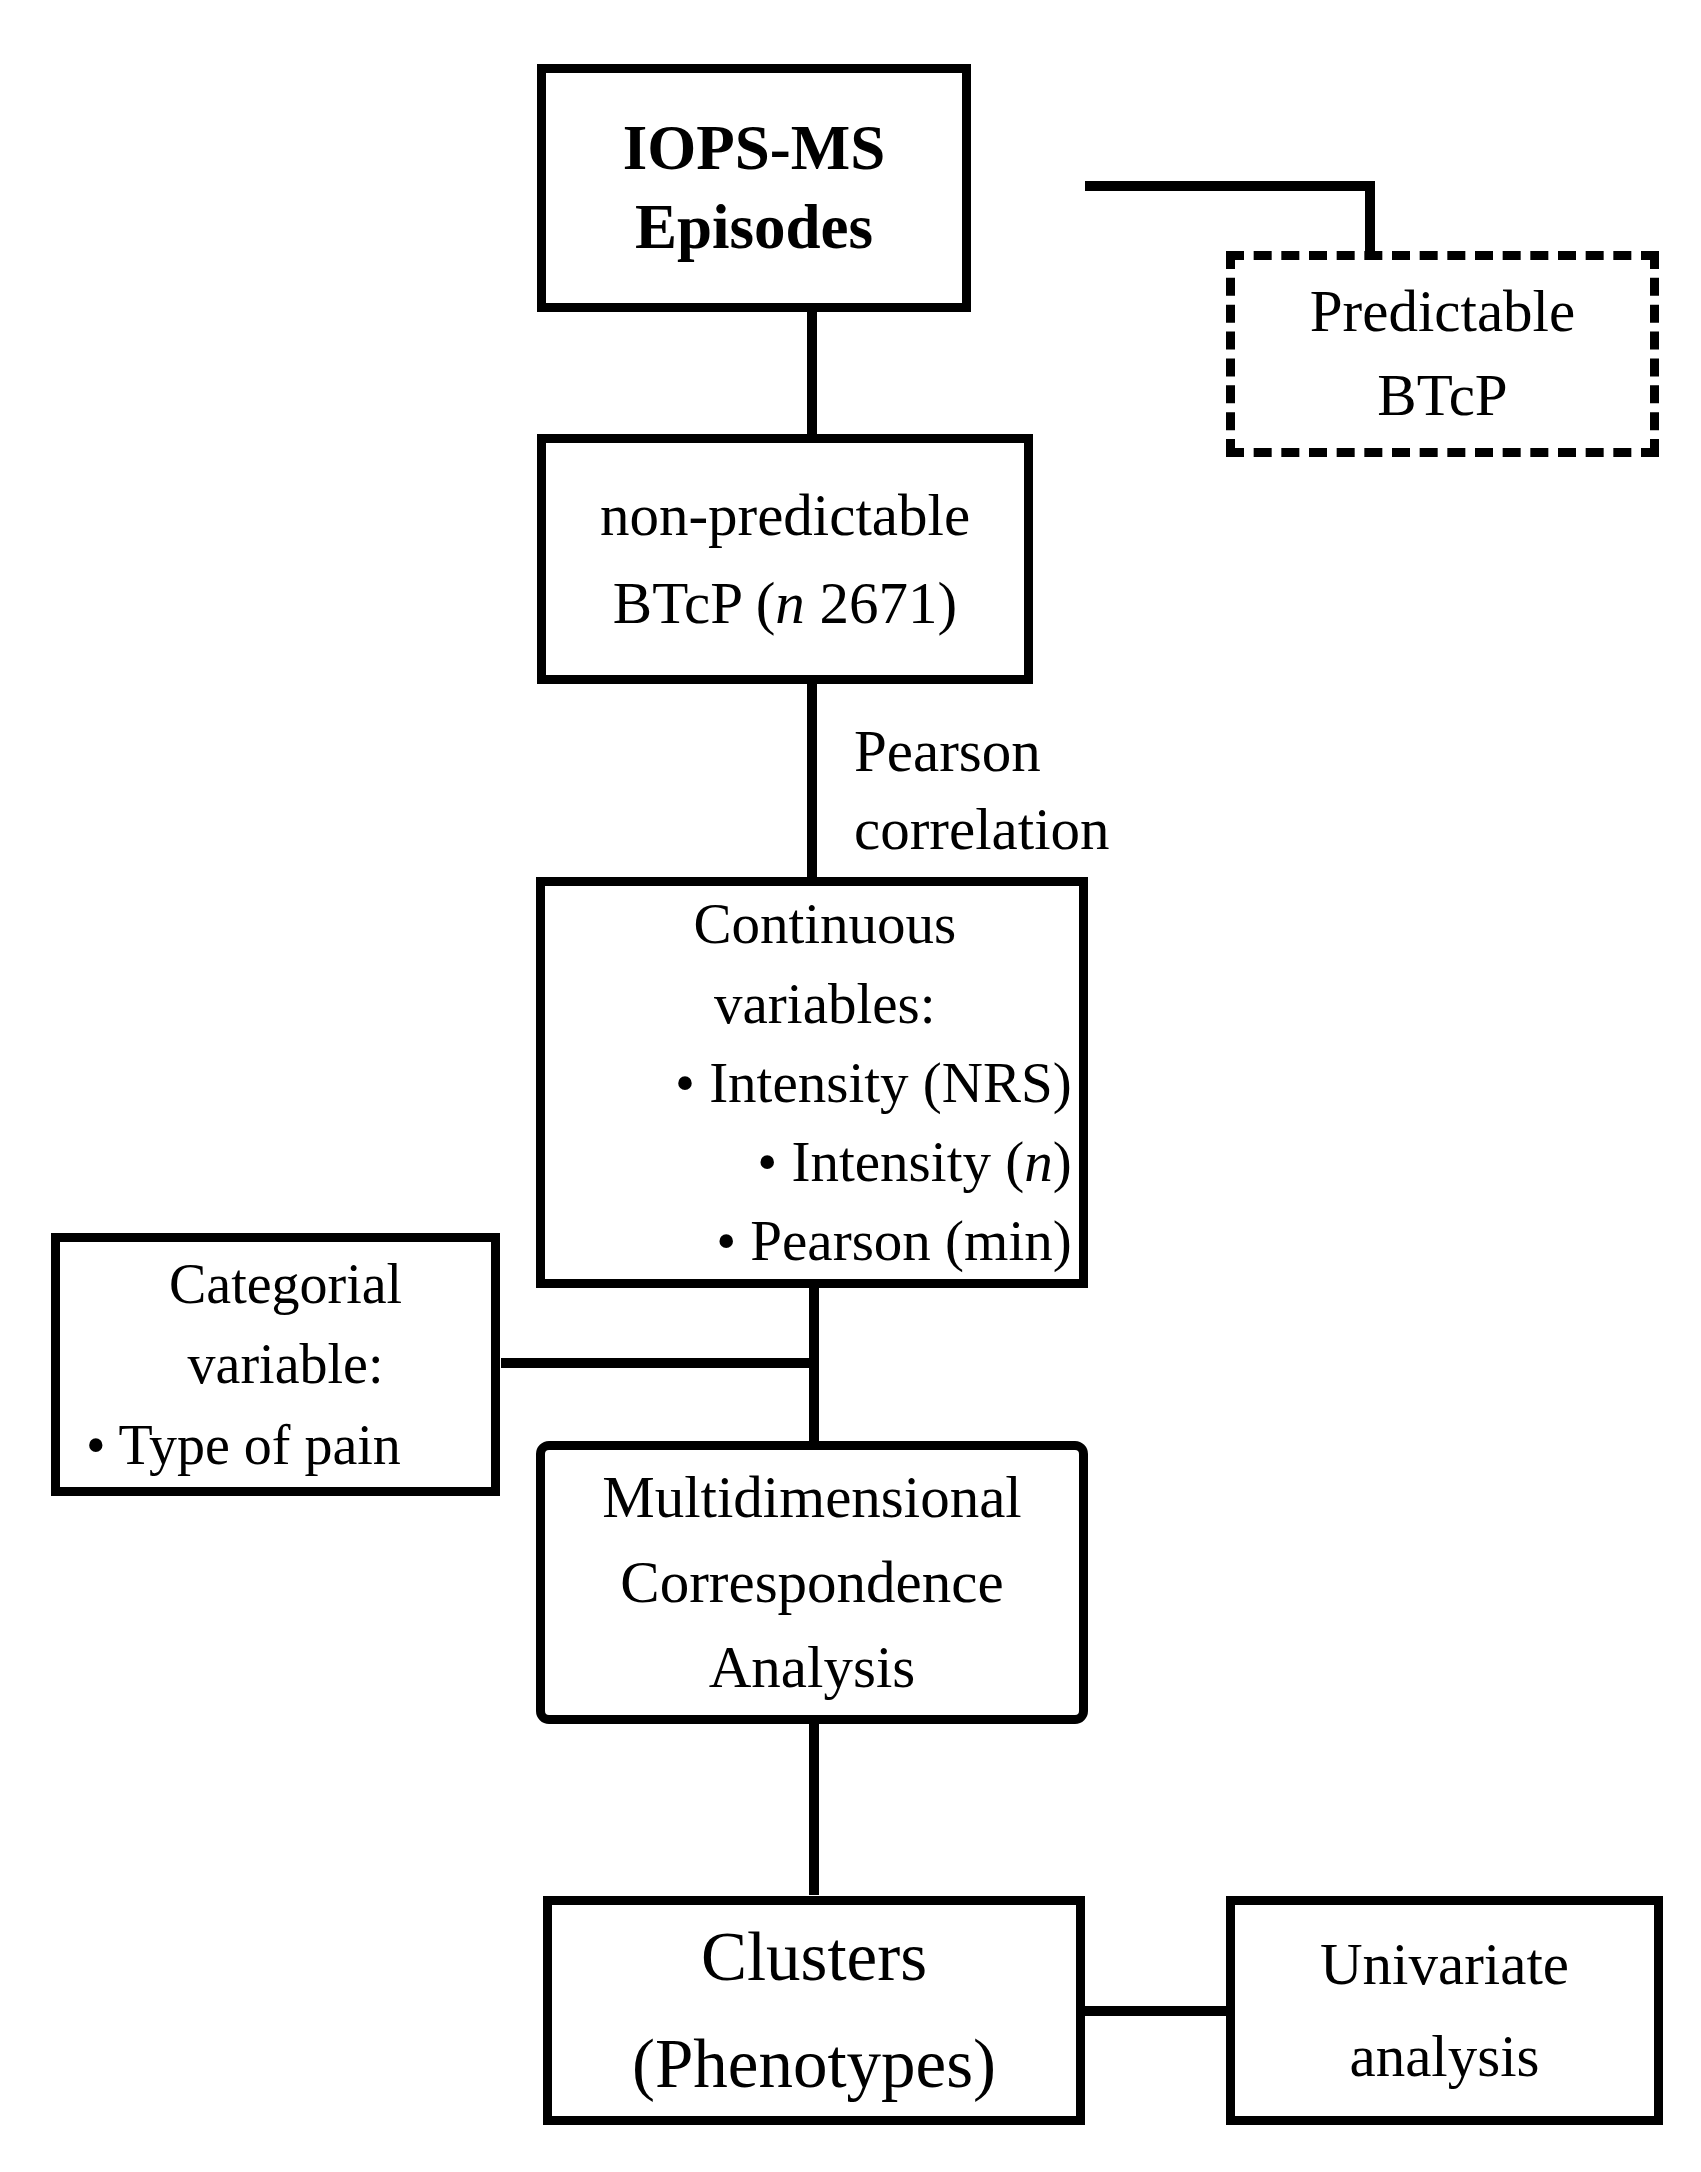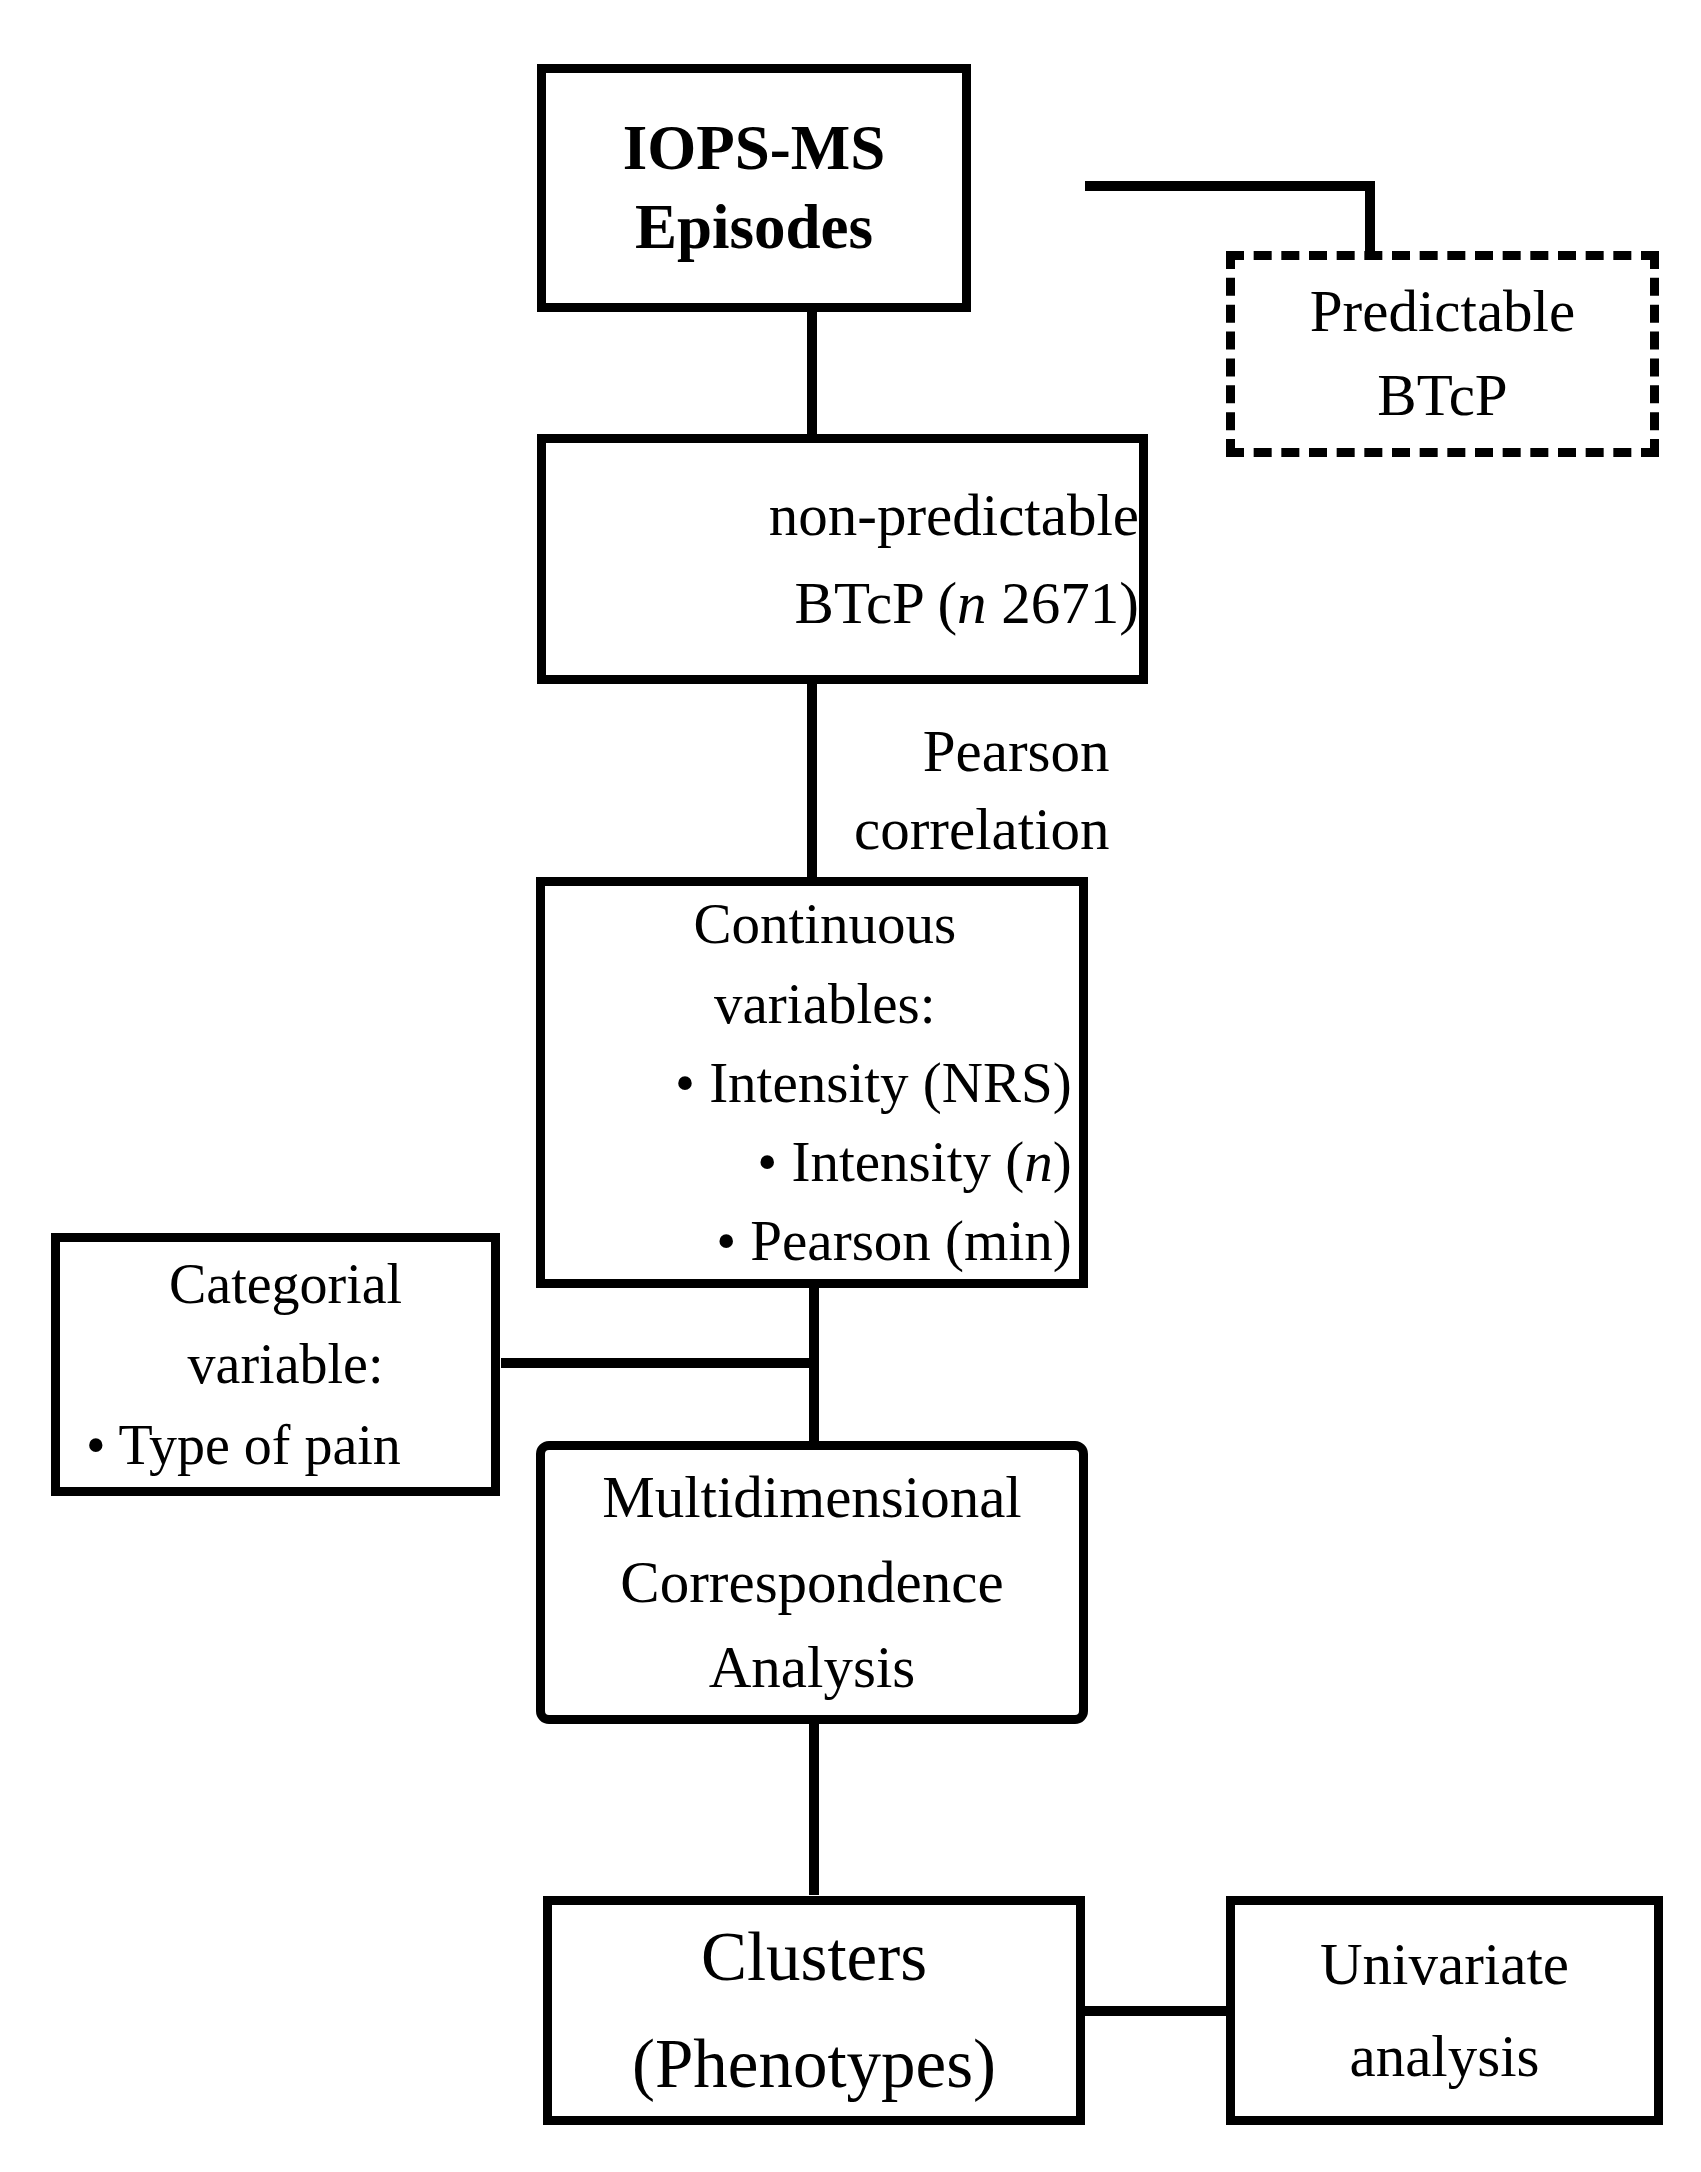--- a/index.html
+++ b/index.html
@@ -20,28 +20,28 @@
     flex-direction:column;
     justify-content:center;
     text-align:center;
   }
   .box .line { width:100%; }
   .dashed { border-style:dashed; }
   .conn { position:absolute; background:var(--ink); }
   .it { font-style:italic; }
   .edge-label {
     position:absolute;
-    text-align:right;
+    text-align:left;
     line-height:1.32;
   }
 
   
   #box-dataset       { left:537px;  top:64px;   width:434px; height:248px; font-size:63px; font-weight:bold; line-height:1.26; }
   #box-predictable   { left:1226px; top:251px;  width:433px; height:206px; font-size:59px; line-height:1.42; }
-  #box-nonpredictable{ left:537px;  top:434px;  width:611px; height:250px; font-size:59px; line-height:1.5;text-align:right;  }
+  #box-nonpredictable{ left:537px;  top:434px;  width:496px; height:250px; font-size:59px; line-height:1.5;  }
   #box-continuous    { left:536px;  top:877px; width:552px; height:411px; font-size:57px; line-height:1.39; padding:0 7.3px 0 33px; }
   #box-continuous .bullet { text-align:right; }
   #box-categorial    { left:51px;   top:1233px; width:449px; height:263px; font-size:56px; line-height:1.44; padding:0 5.9px 0 26px; }
   #box-categorial .bullet { text-align:left; }
   #box-mca           { left:536px;  top:1441px; width:552px; height:283px; font-size:59px; line-height:1.44;border-radius:13px; }
   #box-clusters      { left:543px;  top:1896px; width:542px; height:229px; font-size:69px; line-height:1.55; }
   #box-univariate    { left:1226px; top:1896px; width:437px; height:229px; font-size:59px; line-height:1.55; }
 
   
   #conn-dataset-right-h      { left:1085px; top:181px;  width:290px; height:9.5px; }

